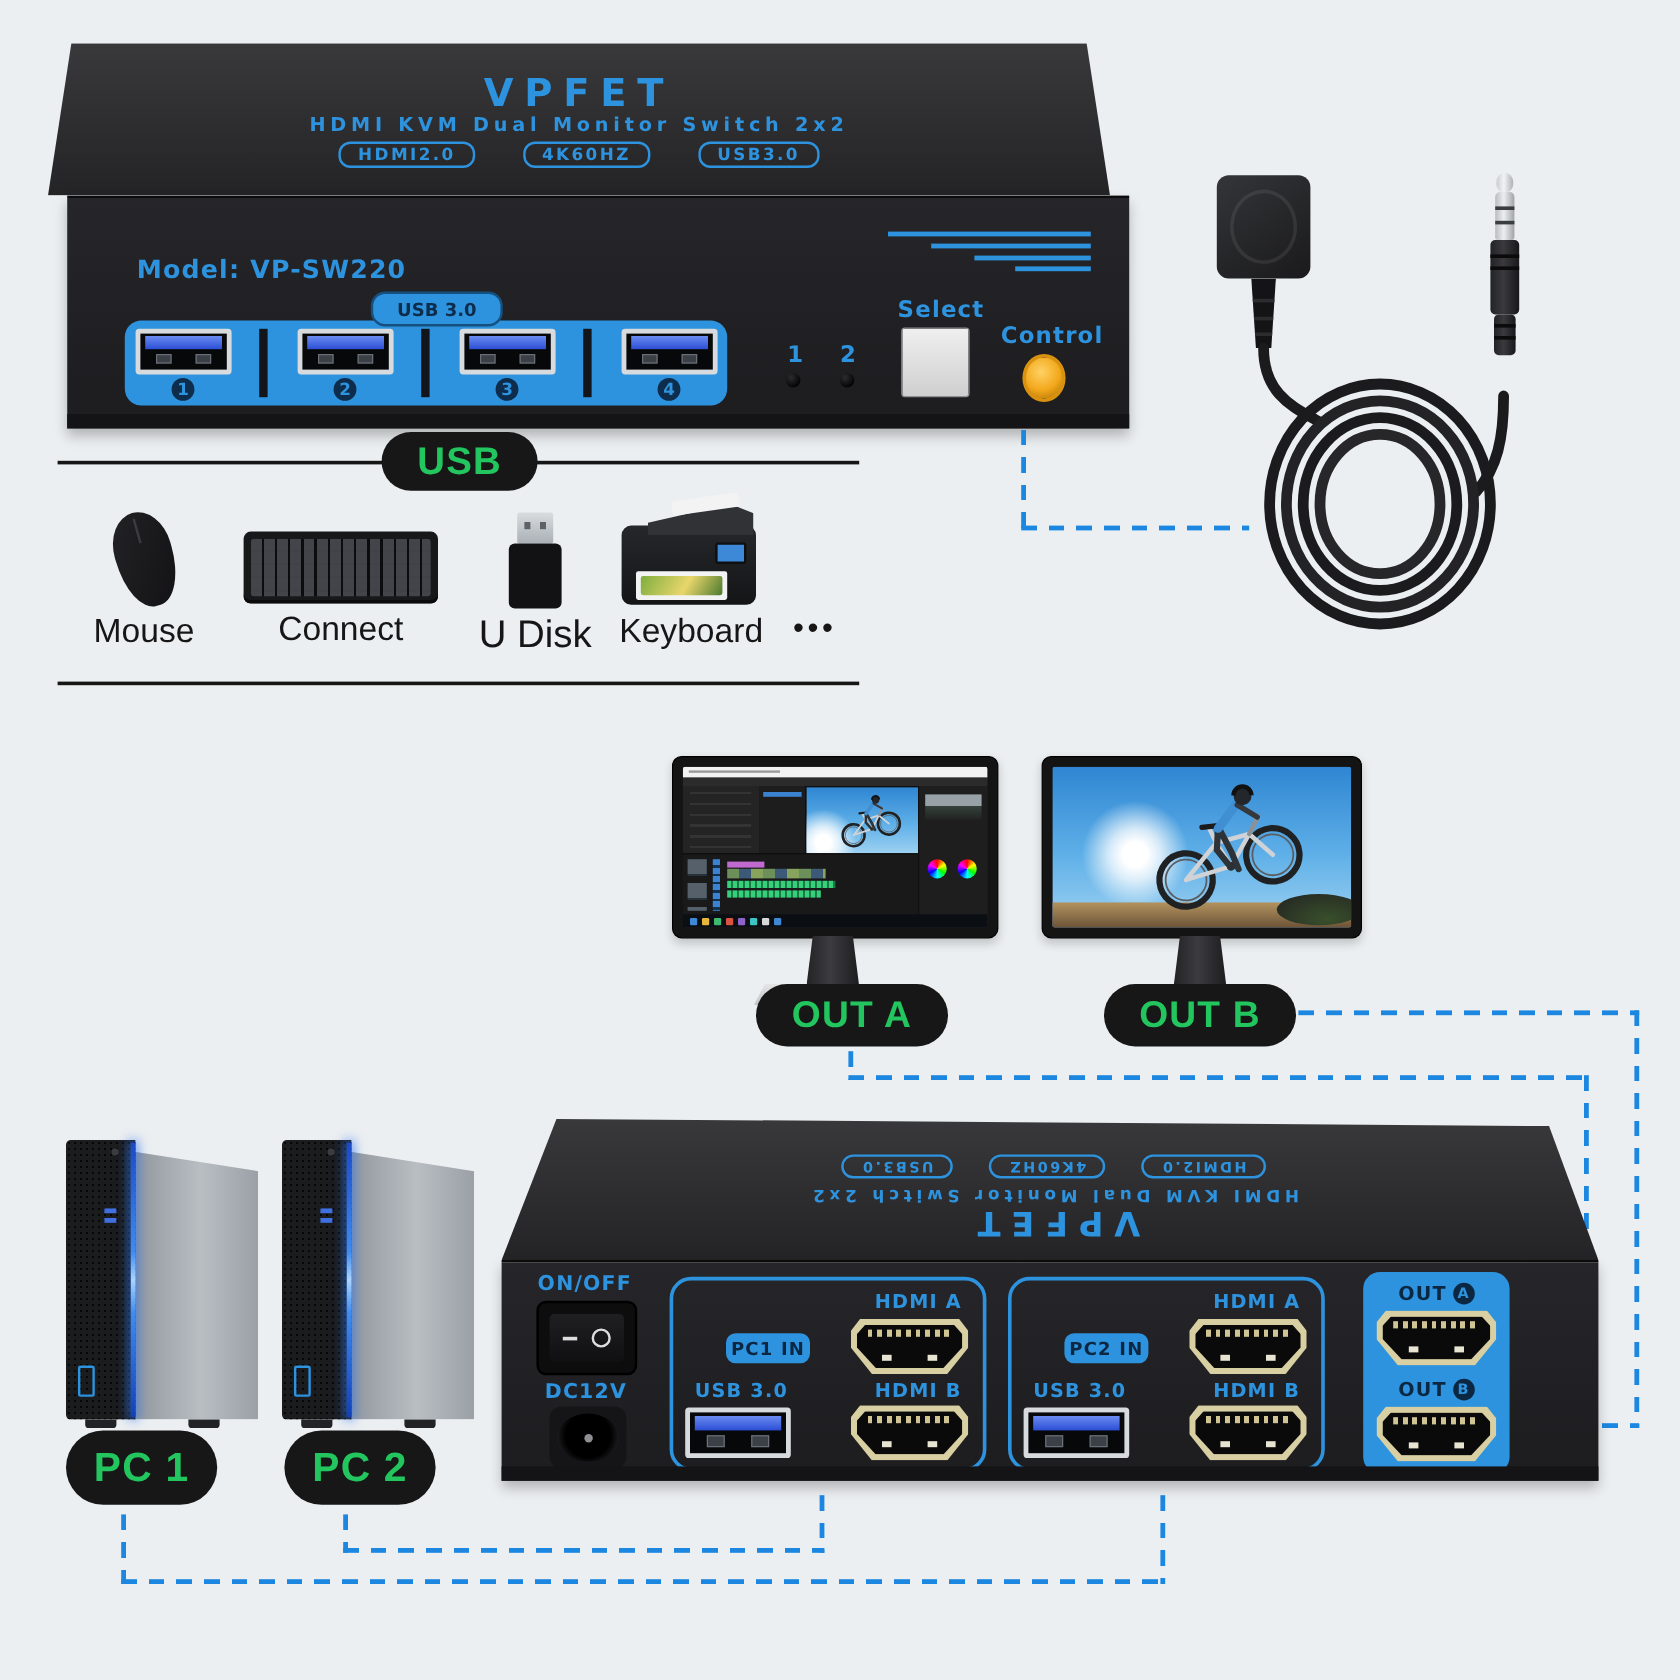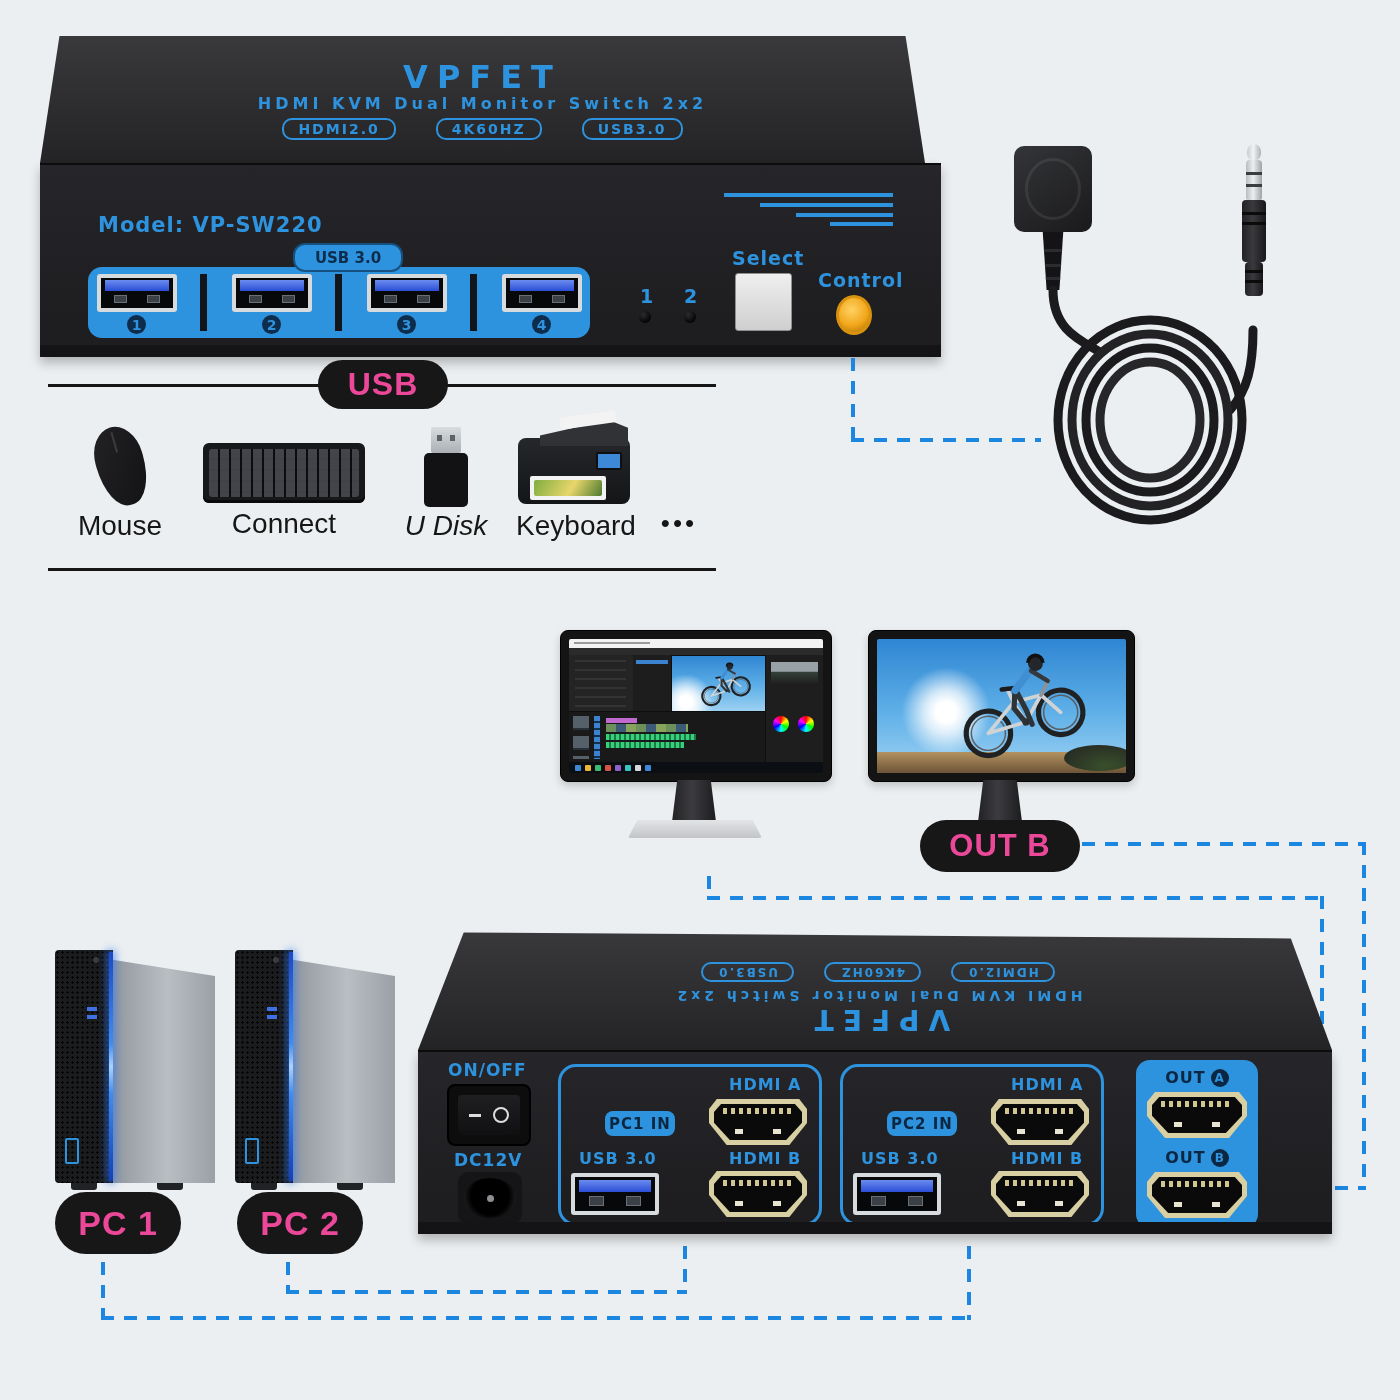--- a/index.html
+++ b/index.html
@@ -1,20 +1,20 @@
 <!DOCTYPE html>
 <html><head>
 <meta charset="utf-8">
 <style>
   html,body{margin:0;padding:0;background:#e9edef;}
   #stage{position:relative;width:1400px;height:1400px;background:#eceff1;overflow:hidden;
          font-family:"Liberation Sans",sans-serif;}
   .abs{position:absolute;}
   
-  .pill{position:absolute;background:#171717;color:#ec4899;border-radius:999px;
+  .pill{position:absolute;background:#171717;color:#22c55e;border-radius:999px;
         display:flex;align-items:center;justify-content:center;font-weight:bold;letter-spacing:1px;}
   .dashh{position:absolute;height:4px;background:repeating-linear-gradient(90deg,#1b87e0 0 13px,transparent 13px 23px);}
   .dashv{position:absolute;width:4px;background:repeating-linear-gradient(180deg,#1b87e0 0 13px,transparent 13px 23px);}
   .devlabel{position:absolute;color:#2e93de;font-family:"DejaVu Sans",sans-serif;font-weight:bold;letter-spacing:1px;}
   .hline{position:absolute;height:3px;background:#161616;}
   .caption{position:absolute;color:#161616;font-weight:500;}
   
   .dev-top{position:absolute;background:linear-gradient(180deg,#39393b,#2a2a2c 70%,#242426);
            clip-path:polygon(2.2% 0,97.8% 0,100% 100%,0 100%);}
   .dev-face{position:absolute;background:linear-gradient(180deg,#26262a,#1e1e21 80%);
@@ -178,21 +178,21 @@
   <div class="dev-top" style="left:40px;top:36px;width:885px;height:127px;">
     <div class="logo" style="top:22px;font-size:32px;">VPFET</div>
     <div class="devtitle" style="top:58px;font-size:16px;">HDMI KVM Dual Monitor Switch 2x2</div>
     <div class="badgerow" style="top:82px;">
       <span class="badge">HDMI2.0</span>
       <span class="badge">4K60HZ</span>
       <span class="badge">USB3.0</span>
     </div>
   </div>
 
-  <div class="dev-face" style="left:40px;top:163px;width:885px;height:192px;padding-left:16px;">
+  <div class="dev-face" style="left:56px;top:163px;width:885px;height:192px;">
     <div class="devlabel" style="left:58px;top:48px;font-size:21px;">Model: VP-SW220</div>
     <div class="speed" style="left:684px;top:28px;width:169px;"></div>
     <div class="speed" style="left:720px;top:38px;width:133px;"></div>
     <div class="speed" style="left:756px;top:48px;width:97px;"></div>
     <div class="speed" style="left:790px;top:57px;width:63px;"></div>
 
     <div class="usbzone" style="left:48px;top:102px;width:502px;height:71px;">
       <div class="divider" style="left:112px;top:7px;width:7px;height:57px;"></div>
       <div class="divider" style="left:247px;top:7px;width:7px;height:57px;"></div>
       <div class="divider" style="left:382px;top:7px;width:7px;height:57px;"></div>
@@ -294,21 +294,21 @@
   <div class="icon-usb-body" style="left:424px;top:453px;width:44px;height:54px;"></div>
   <div class="icon-printer-body" style="left:518px;top:438px;width:112px;height:66px;"></div>
   <div class="icon-printer-top" style="left:540px;top:420px;width:88px;height:26px;"></div>
   <div class="icon-printer-paper" style="left:560px;top:414px;width:56px;height:12px;transform:rotate(-8deg);"></div>
   <div class="icon-printer-screen" style="left:596px;top:452px;width:22px;height:14px;"></div>
   <div class="icon-printer-paper" style="left:530px;top:476px;width:76px;height:24px;"></div>
   <div class="icon-printer-photo" style="left:534px;top:480px;width:68px;height:16px;"></div>
 
   <div class="caption" style="left:60px;top:510px;width:120px;text-align:center;font-size:28px;">Mouse</div>
   <div class="caption" style="left:204px;top:508px;width:160px;text-align:center;font-size:28px;">Connect</div>
-  <div class="caption" style="left:386px;top:510px;width:120px;text-align:center;font-size:28px;font-style:italic;">U Disk</div>
+  <div class="caption" style="left:386px;top:510px;width:120px;text-align:center;font-size:32px;">U Disk</div>
   <div class="caption" style="left:516px;top:510px;width:120px;text-align:center;font-size:28px;">Keyboard</div>
   <div class="caption" style="left:644px;top:508px;width:70px;text-align:center;font-size:26px;letter-spacing:3px;">•••</div>
 
   <div class="hline" style="left:48px;top:568px;width:668px;"></div>
 
   <div class="monitor" style="left:560px;top:630px;width:270px;height:150px;">
     <div class="screen">
       <div class="ed-title">
           <i></i>
         </div>
@@ -361,20 +361,23 @@
       <div class="ground" style="height:16%;"></div>
       <div class="bush" style="right:-8px;bottom:2px;width:70px;height:26px;"></div>
       <svg viewBox="0 0 220 170" style="position:absolute;left:26%;top:2%;width:66%;height:94%;transform:rotate(-6deg);">
           <use href="#biker"></use>
         </svg>
     </div>
   </div>
   <div class="stand-neck" style="left:978px;top:780px;width:44px;height:42px;"></div>
   <div class="stand-base" style="left:934px;top:820px;width:134px;height:18px;"></div>
 
+  <div class="pill" style="left:630px;top:820px;width:160px;height:52px;font-size:31px;">
+    <span>OUT A</span>
+  </div>
   <div class="pill" style="left:920px;top:820px;width:160px;height:52px;font-size:31px;">
     <span>OUT B</span>
   </div>
 
   <div class="dashv" style="left:707px;top:876px;height:24px;"></div>
   <div class="dashh" style="left:707px;top:896px;width:617px;"></div>
   <div class="dashv" style="left:1320px;top:896px;height:226px;"></div>
   <div class="dashh" style="left:1266px;top:1118px;width:58px;"></div>
 
   <div class="dashh" style="left:1082px;top:842px;width:284px;"></div>

